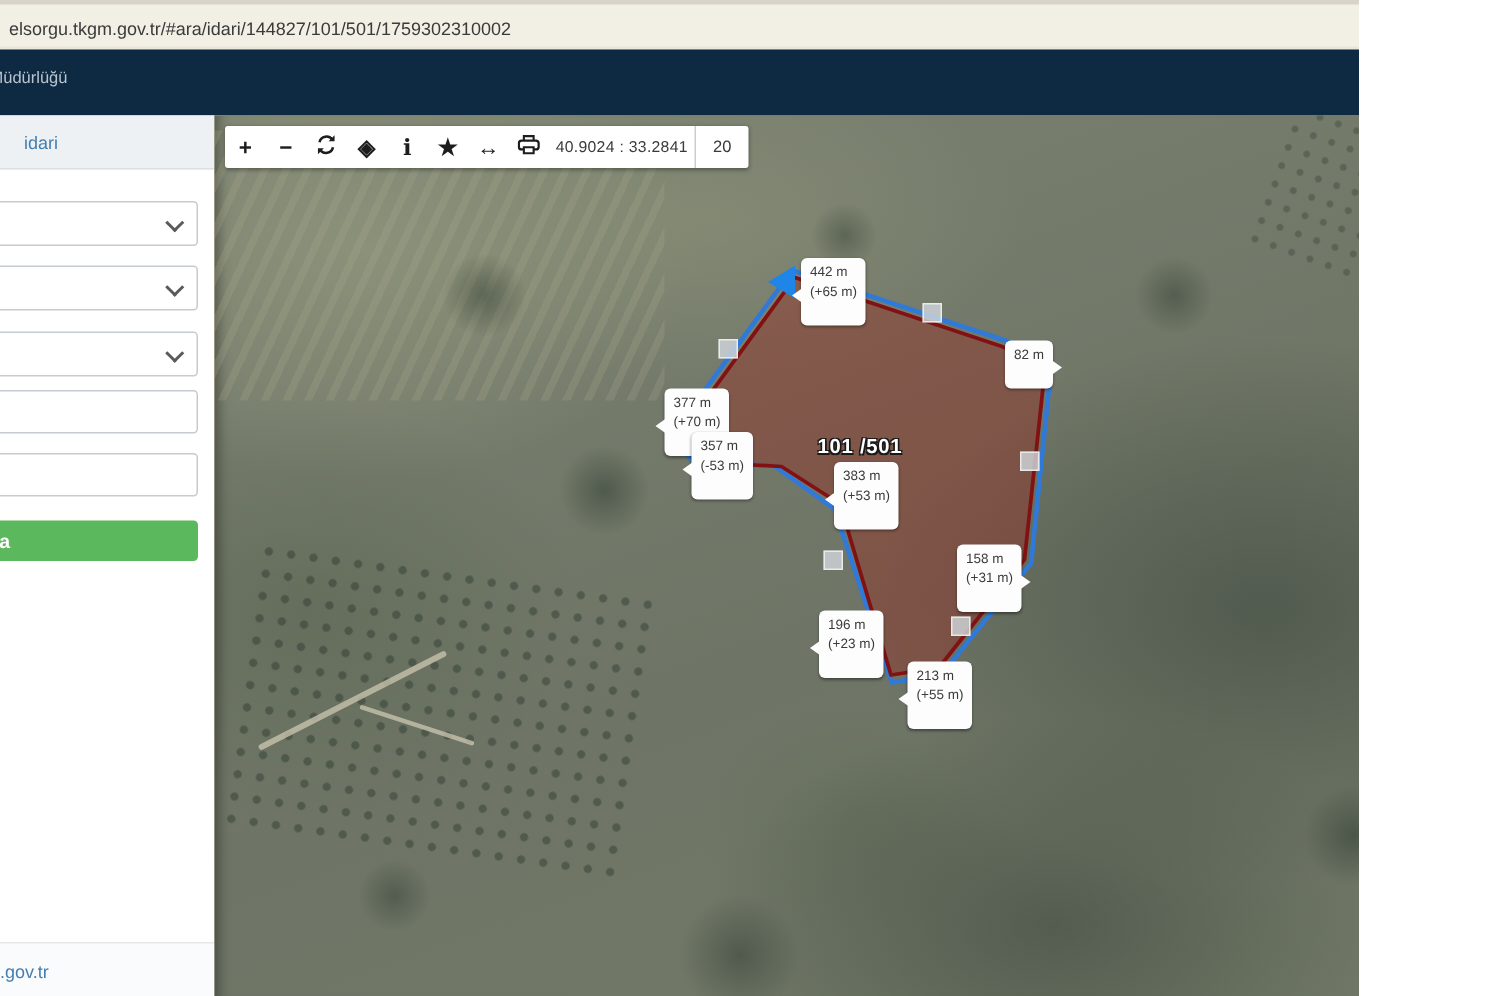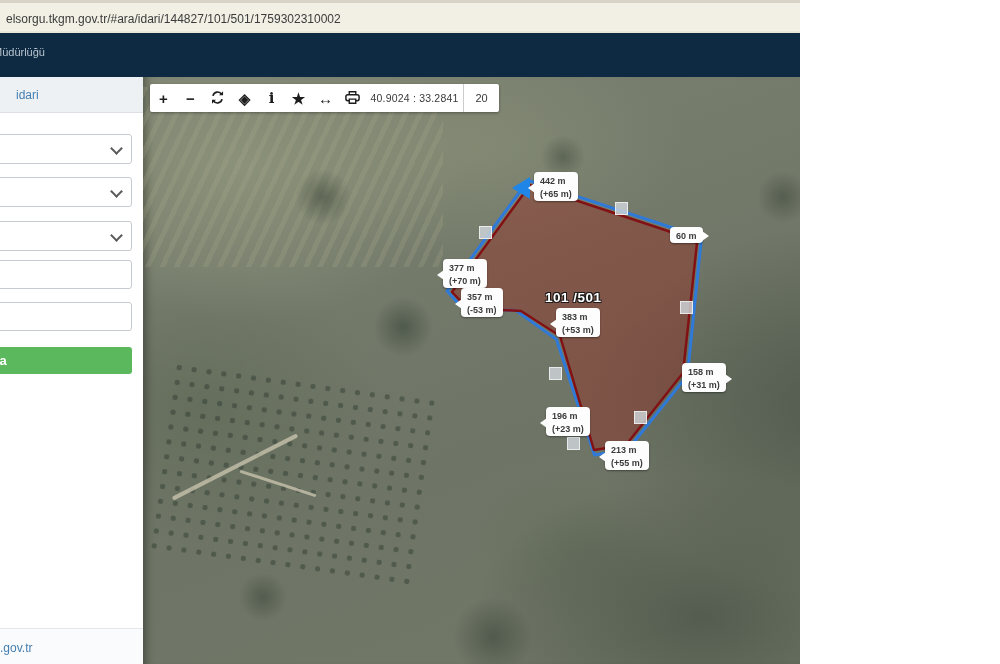--- a/index.html
+++ b/index.html
@@ -1,16 +1,16 @@
 <!DOCTYPE html>
 <html><head>
 <meta charset="utf-8">
 <style>
   html,body{margin:0;padding:0;background:#fff;}
-  .screen{position:relative;width:800px;height:664px;overflow:hidden;
+  .screen{position:relative;width:906px;height:664px;overflow:hidden;
           font-family:"Liberation Sans",sans-serif;background:#fdba74;}
 
   
   .browser-bar{position:absolute;left:0;top:0;width:1000px;height:33px;
     background:#f2efe4;border-top:3px solid #d8d4c7;box-sizing:border-box;
     box-shadow:inset 0 -2px 0 #eae6d9;}
   .url-text{position:absolute;left:6px;top:9px;font-size:12px;color:#3b3b3b;white-space:nowrap;}
   .bookmark-star{position:absolute;right:40px;top:6px;font-size:15px;color:#57534a;cursor:pointer;}
   .profile-dot{position:absolute;right:-8px;top:7px;width:18px;height:18px;border-radius:50%;
     background:#ddd8c7;border:1px solid #c4beac;}
@@ -81,23 +81,23 @@
   .tb-info{font-family:"DejaVu Serif",serif;font-size:15px;}
   .coord-box{width:97px;display:flex;align-items:center;justify-content:center;
     font-size:10.5px;color:#3a3a3a;letter-spacing:.2px;}
   .zoom-box{width:35px;display:flex;align-items:center;justify-content:center;
     font-size:11px;color:#3a3a3a;border-left:1px solid #cccccc;}
 
   
   .parcel-svg{position:absolute;left:0;top:0;z-index:10;pointer-events:none;}
   .handle{position:absolute;width:13px;height:13px;background:rgba(208,213,219,0.82);
     border:1px solid rgba(255,255,255,0.65);box-sizing:border-box;z-index:12;cursor:pointer;}
-  .meas{position:absolute;background:#fdfdfd;border-radius:4px;padding:3px 6px 0 6px;
+  .meas{position:absolute;background:#fdfdfd;border-radius:4px;padding:3px 6px 16px 6px;
     box-shadow:0 1px 2px rgba(0,0,0,0.4);z-index:20;color:#3b3b3b;font-size:9px;
-    font-weight:bold;line-height:1.45;white-space:nowrap;}
+    font-weight:normal;line-height:1.45;white-space:nowrap;}
   .meas::after{content:"";position:absolute;top:55%;margin-top:-5px;width:0;height:0;
     border-top:5px solid transparent;border-bottom:5px solid transparent;}
   .meas.tail-left::after{left:-6px;border-right:7px solid #fdfdfd;}
   .meas.tail-right::after{right:-6px;border-left:7px solid #fdfdfd;}
   .parcel-number{position:absolute;left:402px;top:213px;z-index:15;color:#fff;
     font-size:13.5px;font-weight:bold;letter-spacing:.5px;
     text-shadow:-1px -1px 0 #1a1a1a,1px -1px 0 #1a1a1a,-1px 1px 0 #1a1a1a,1px 1px 0 #1a1a1a;}
 </style>
 </head>
 <body>
@@ -161,35 +161,35 @@
         <div class="handle" style="left: 423.5px; top: 359.5px;"></div>
         <div class="handle" style="left: 405.5px; top: 289.5px;"></div>
         <div class="handle" style="left: 342.5px; top: 225.5px;"></div>
       </div>
     <div id="labels">
         <div class="meas tail-left" style="left: 391px; top: 95px;">
           <div>442 m</div>
           <div>(+65 m)</div>
         </div>
         <div class="meas tail-right" style="left: 527px; top: 150px;">
-          <div>60 m</div>
+          <div>82 m</div>
         </div>
         <div class="meas tail-left" style="left: 300px; top: 182px;">
           <div>377 m</div>
           <div>(+70 m)</div>
         </div>
         <div class="meas tail-left" style="left: 318px; top: 211px;">
           <div>357 m</div>
           <div>(-53 m)</div>
         </div>
         <div class="meas tail-left" style="left: 413px; top: 231px;">
           <div>383 m</div>
           <div>(+53 m)</div>
         </div>
-        <div class="meas tail-right" style="left: 495px; top: 286px; margin-left: 44px;">
+        <div class="meas tail-right" style="left: 495px; top: 286px;">
           <div>158 m</div>
           <div>(+31 m)</div>
         </div>
         <div class="meas tail-left" style="left: 403px; top: 330px;">
           <div>196 m</div>
           <div>(+23 m)</div>
         </div>
         <div class="meas tail-left" style="left: 462px; top: 364px;">
           <div>213 m</div>
           <div>(+55 m)</div>

